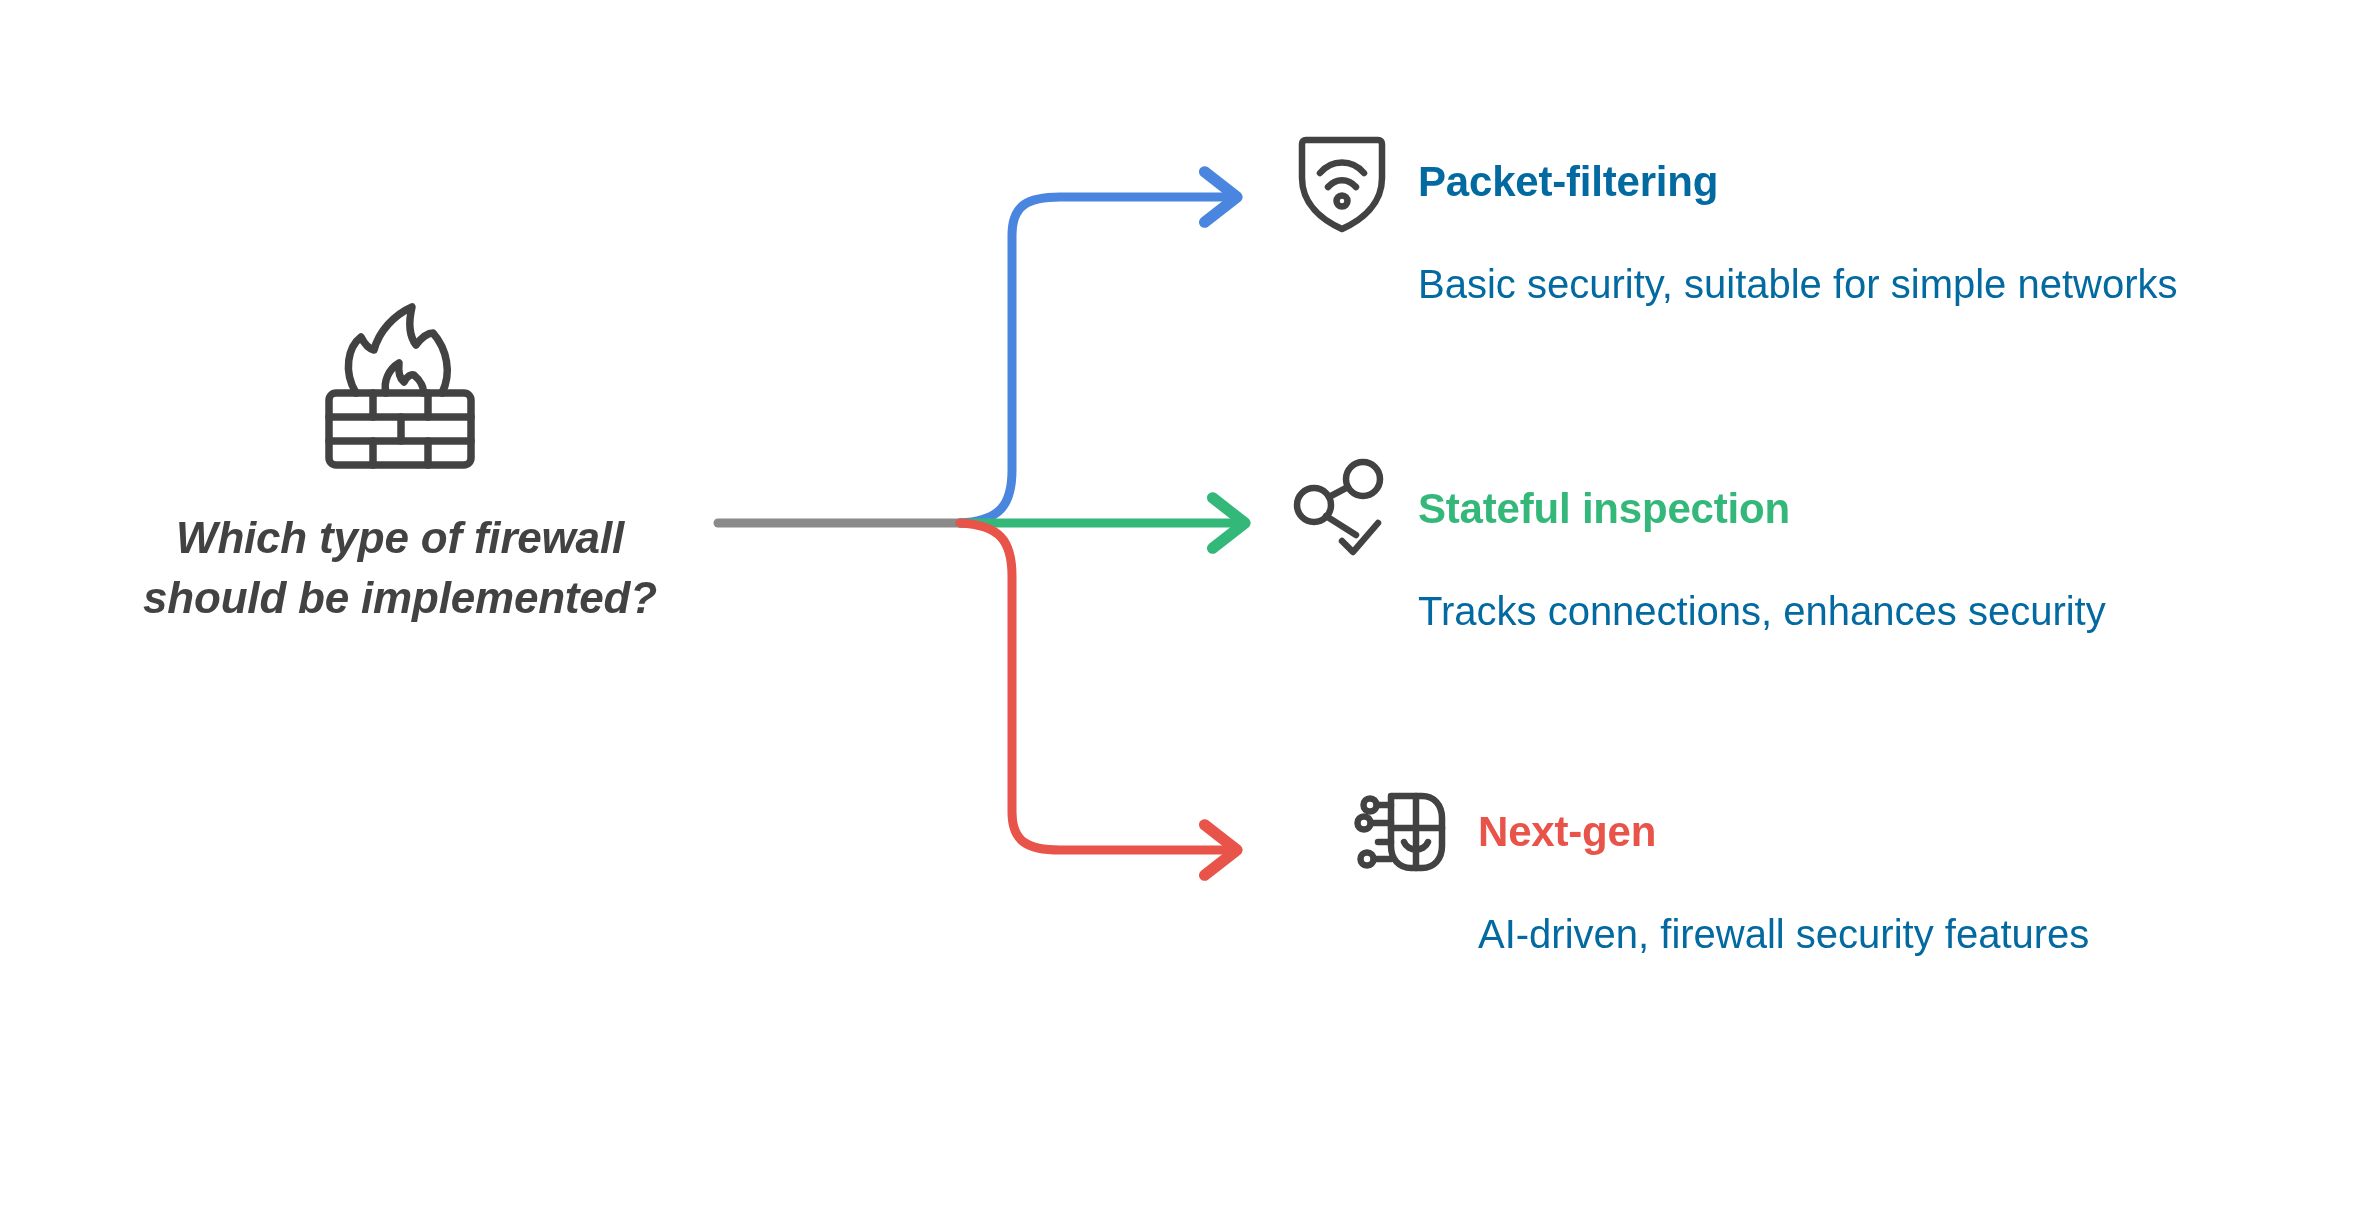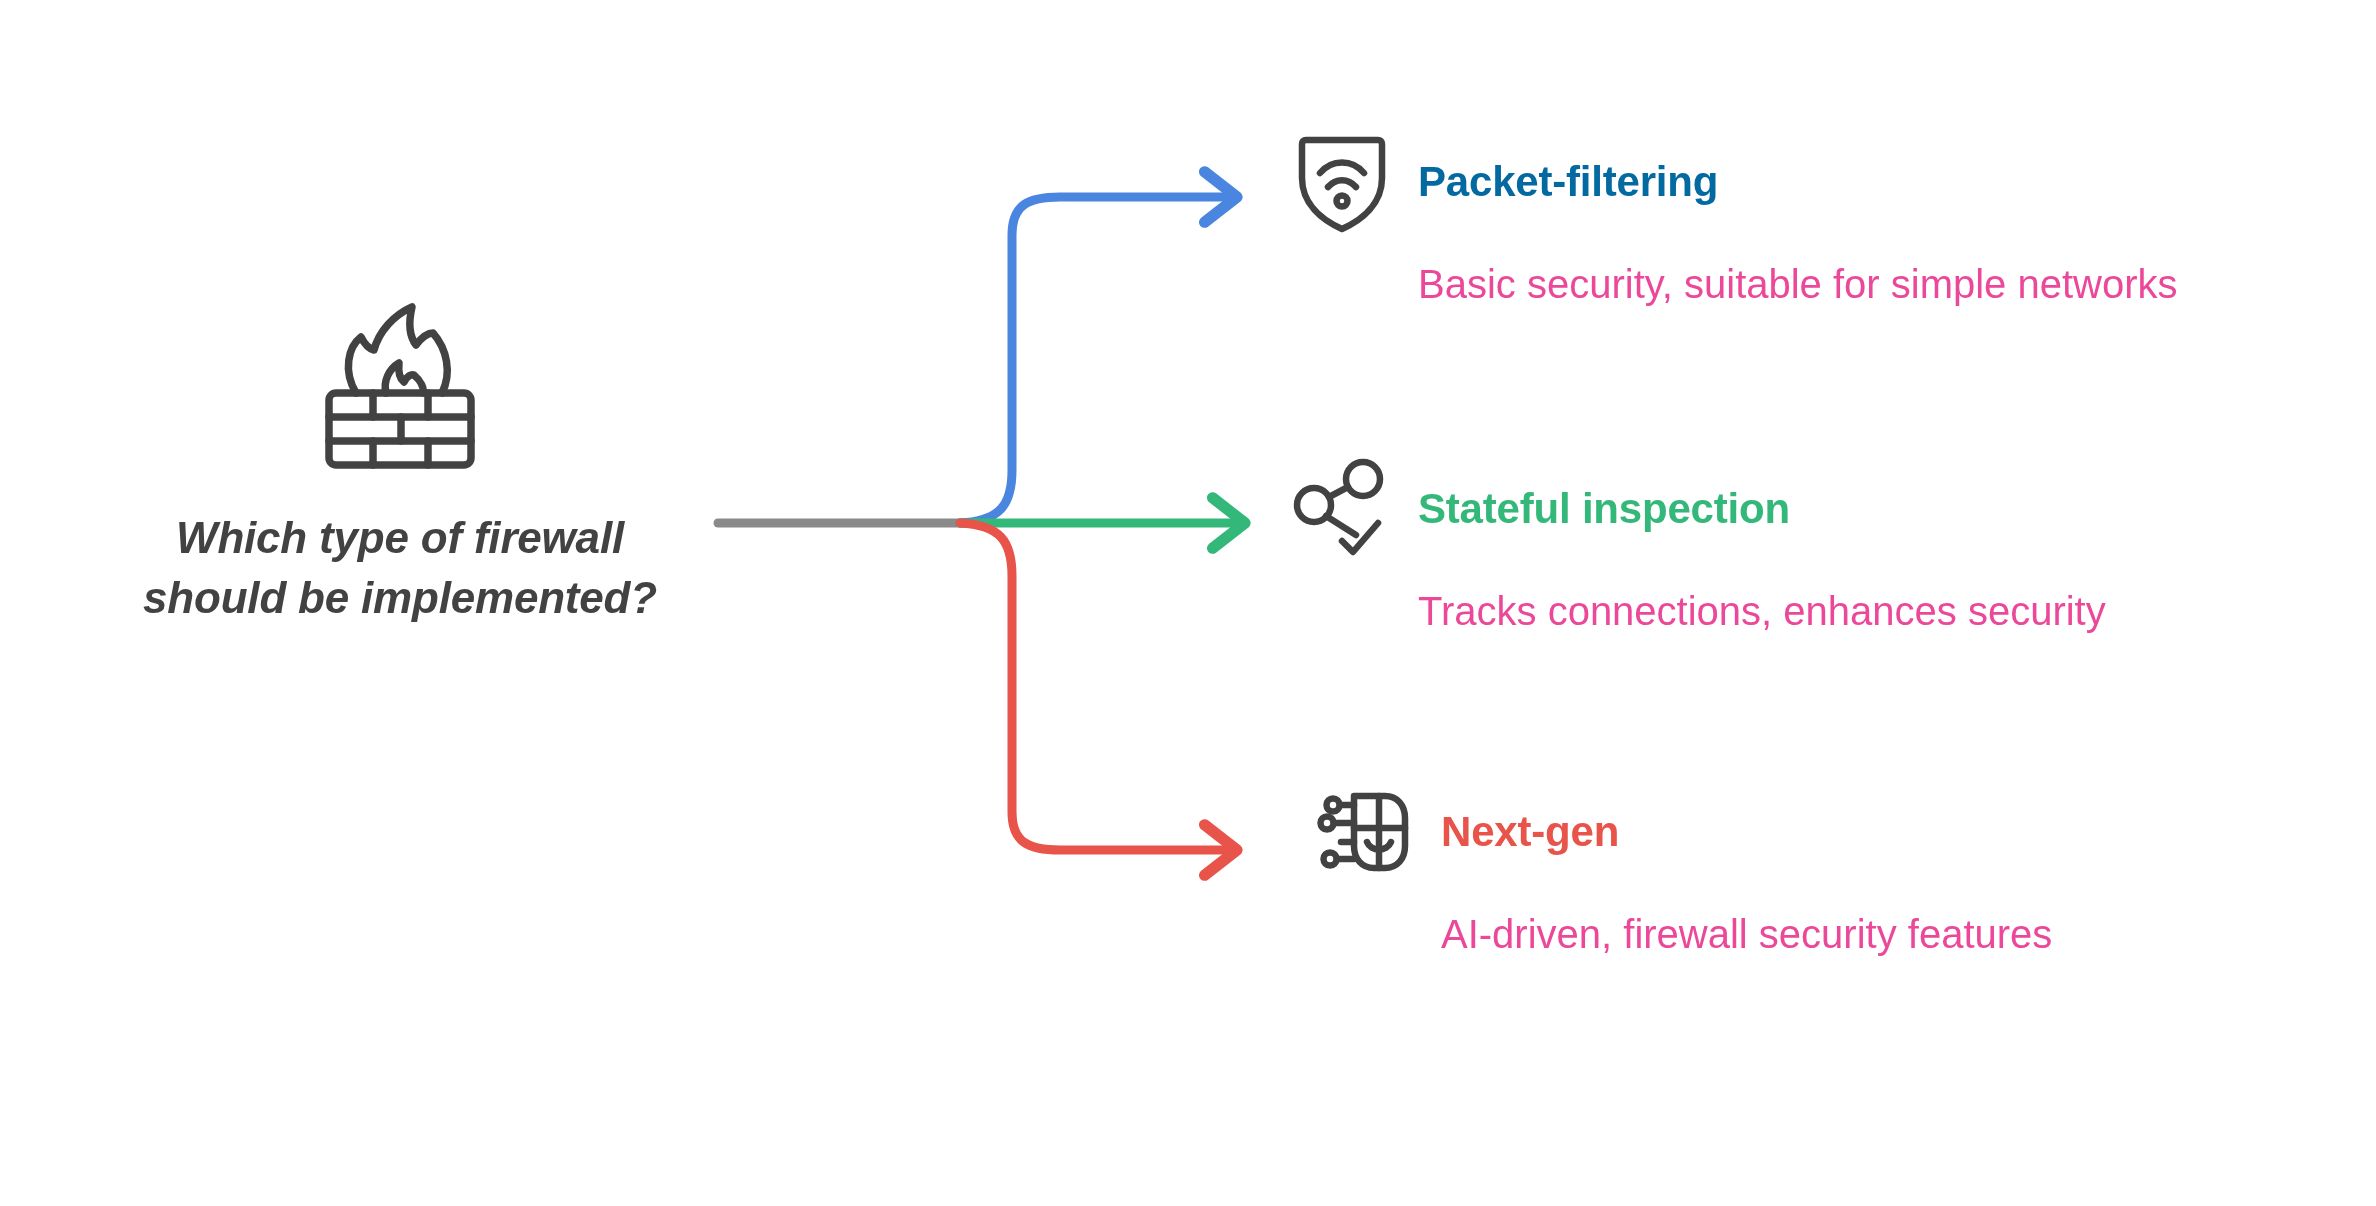--- a/index.html
+++ b/index.html
@@ -83,27 +83,27 @@
     font-size: 42px;
     font-weight: bold;
     letter-spacing: -0.2px;
     white-space: nowrap;
   }
   .branch-desc {
     margin-left: 130px;
     margin-top: 22px;
     font-size: 40px;
     line-height: 1.3;
-    color: #ec4899;
+    color: #0369a1;
     max-width: 830px;
   }
 
   #branch-0 { left: 1288px; top: 128px; }
   #branch-1 { left: 1288px; top: 455px; text-align: center; }
-  #branch-2 { left: 1311px; top: 778px; }
+  #branch-2 { left: 1348px; top: 778px; }
 </style>
 </head>
 <body>
 
 <div id="canvas">
 
   <svg id="connectors" viewBox="0 0 2376 1206" xmlns="http://www.w3.org/2000/svg">
     <defs>
       <marker id="arw-blue" markerWidth="7" markerHeight="7" refX="3.2" refY="3.5" orient="auto" markerUnits="strokeWidth">
         <path d="M0.6,0.7 L4.2,3.5 L0.6,6.3" fill="none" stroke="#4a86e0" stroke-width="1.25" stroke-linecap="round" stroke-linejoin="round"></path>

